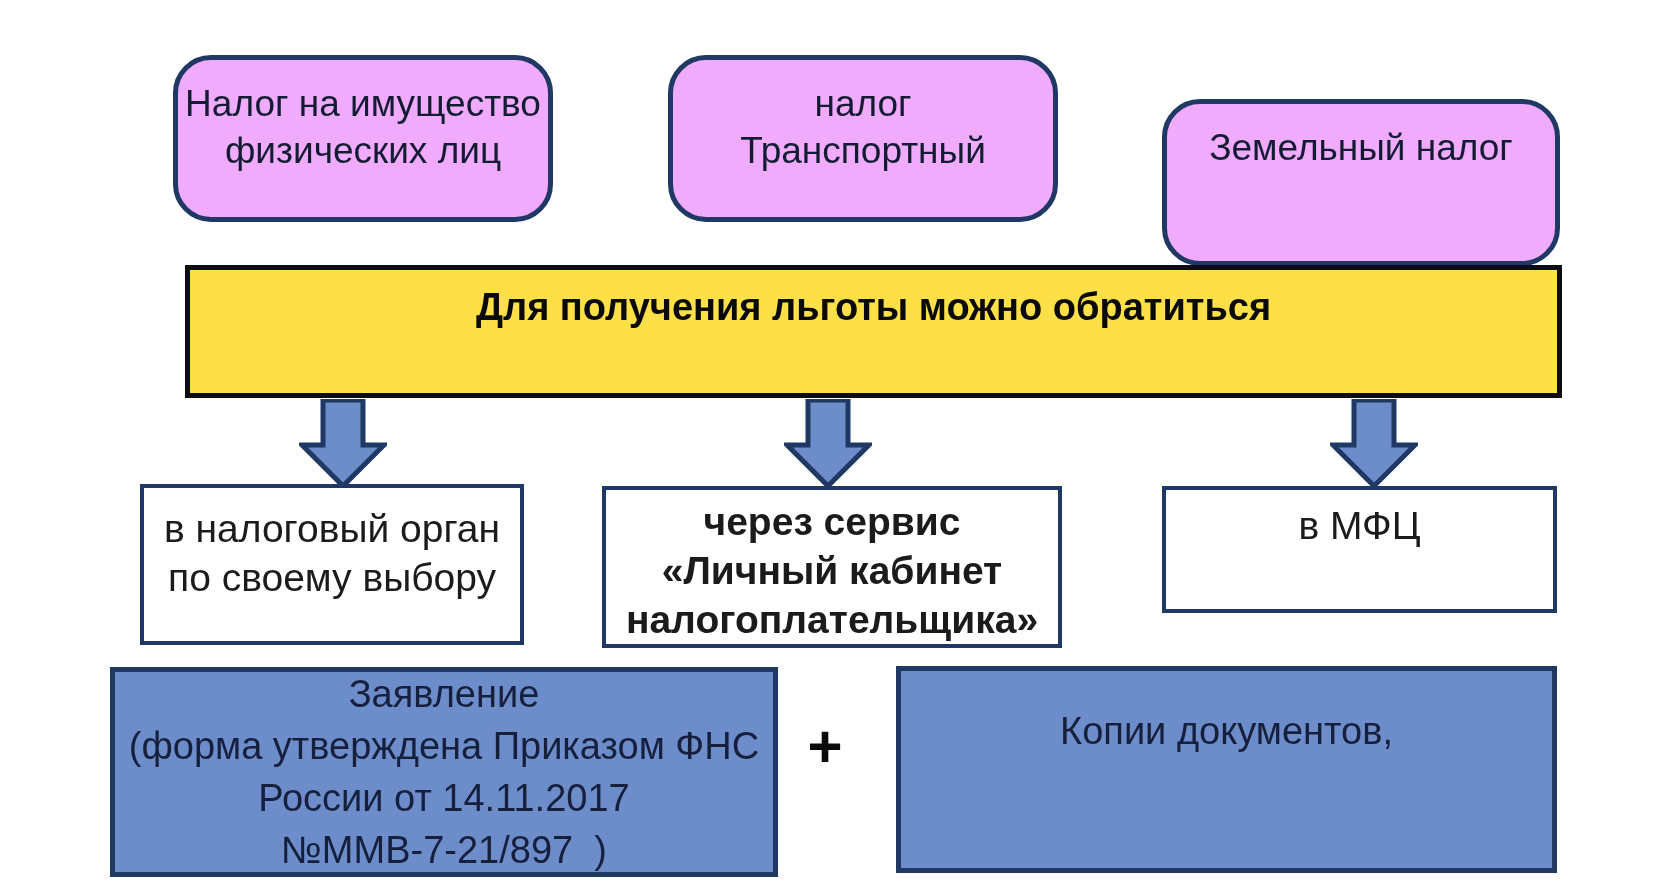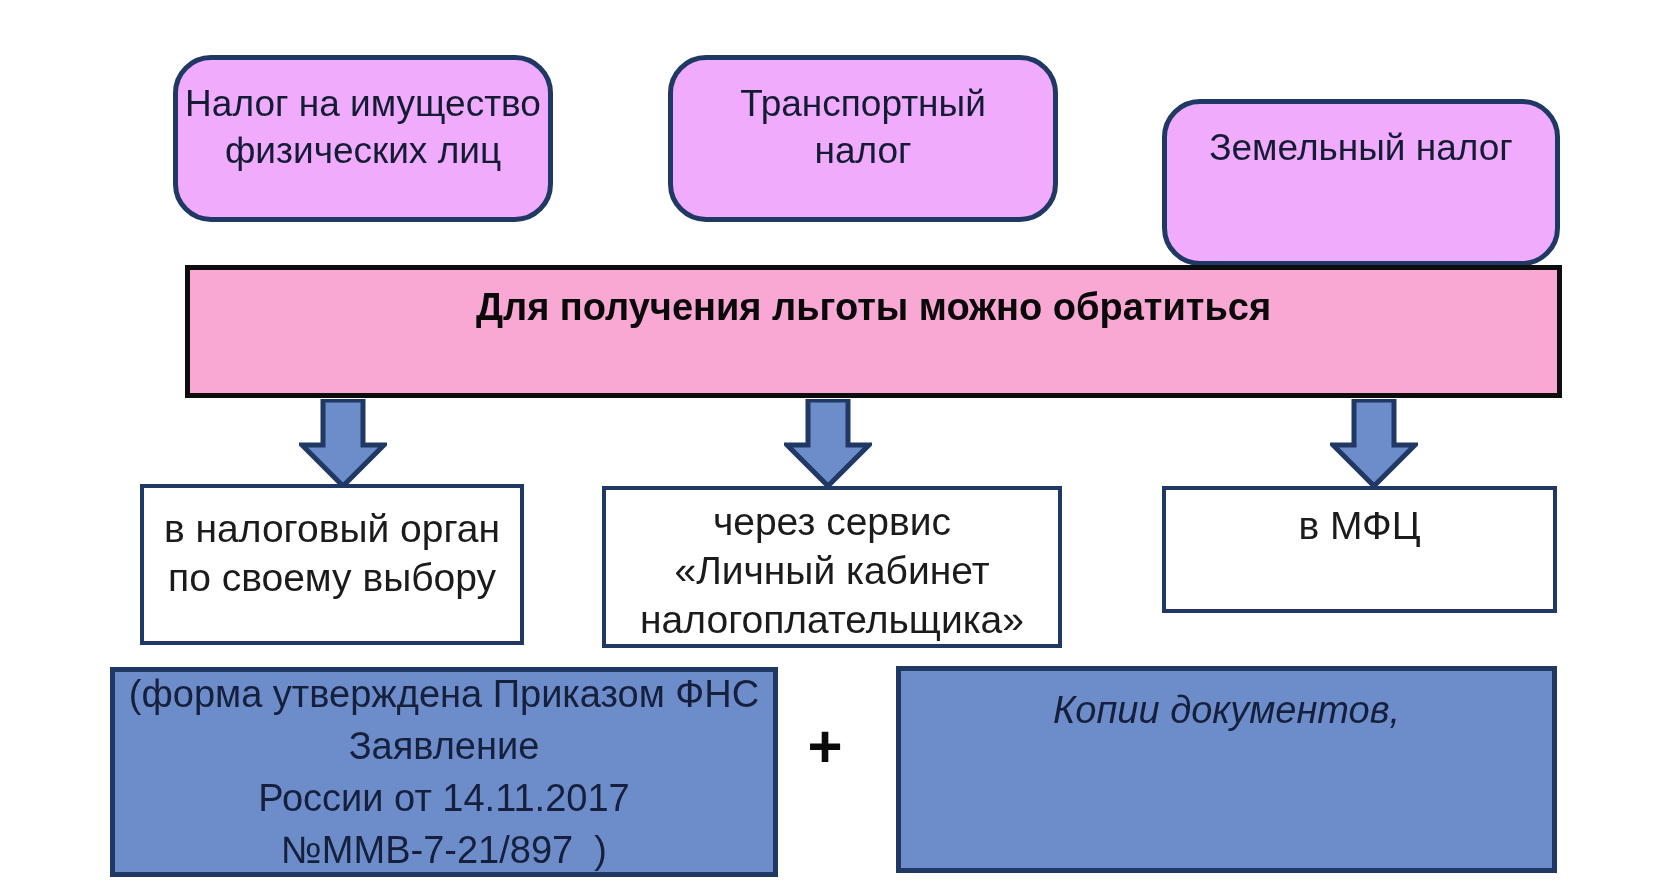--- a/index.html
+++ b/index.html
@@ -30,21 +30,21 @@
   }
   #top-box-1 { left: 173px; width: 380px; }
   #top-box-2 { left: 668px; width: 390px; }
   #top-box-3 { left: 1162px; width: 398px; margin-top: 44px; }
 
   
   .title-box {
     position: absolute;
     left: 185px; top: 265px;
     width: 1377px; height: 133px;
-    background: #f9a8d4;
+    background: #fde047;
     border: 5px solid #0d0d0d;
     text-align: center;
     padding-top: 16px;
     font-size: 38px;
     font-weight: bold;
     color: #0a0a0a;
   }
 
   
   .arrow {
@@ -60,43 +60,42 @@
   
   .mid-box {
     position: absolute;
     background: #ffffff;
     border: 4px solid #1f3864;
     text-align: center;
     color: #1b1b1b;
     font-size: 39px;
   }
   #mid-box-1 { left: 140px;  top: 484px; width: 384px; height: 161px; padding-top: 16px; line-height: 49px; }
-  #mid-box-2 { left: 602px;  top: 486px; width: 460px; height: 162px; padding-top: 7px;  line-height: 49px; }
+  #mid-box-2 { left: 602px;  top: 486px; width: 460px; height: 162px; padding-top: 7px;  line-height: 49px; font-weight: bold; }
   #mid-box-3 { left: 1162px; top: 486px; width: 395px; height: 127px; padding-top: 11px; line-height: 49px; }
 
   
   .bottom-box {
     position: absolute;
     background: #6d8dca;
     border: 5px solid #1f3864;
     text-align: center;
     color: #16203d;
     font-size: 38px;
     line-height: 52px;
   }
   #bottom-box-1 {
     left: 110px; top: 667px;
     width: 668px; height: 210px;
     display: flex; flex-direction: column; justify-content: center;
   }
   #bottom-box-2 {
     left: 896px; top: 666px;
     width: 661px; height: 207px;
-    padding-top: 13px;
-    font-style: italic;
+    padding-top: 34px;
   }
   .bottom-box .line { white-space: pre-wrap; }
 
   .plus-sign {
     position: absolute;
     left: 796px; top: 711px;
     width: 58px;
     text-align: center;
     font-size: 60px;
     font-weight: bold;
@@ -107,22 +106,22 @@
 </head>
 <body>
 
 <div class="canvas">
 
   <div class="top-box" id="top-box-1">
     <div class="line">Налог на имущество</div>
     <div class="line">физических лиц</div>
   </div>
   <div class="top-box" id="top-box-2">
+    <div class="line">налог</div>
     <div class="line">Транспортный</div>
-    <div class="line">налог</div>
   </div>
   <div class="top-box" id="top-box-3">
     <div class="line">Земельный налог</div>
   </div>
 
   <div class="title-box">
     <span>Для получения льготы можно обратиться</span>
   </div>
 
   <svg class="arrow" id="arrow-1" viewBox="0 0 88 90" xmlns="http://www.w3.org/2000/svg">
@@ -142,22 +141,22 @@
   <div class="mid-box" id="mid-box-2">
     <div class="line">через сервис</div>
     <div class="line">«Личный кабинет</div>
     <div class="line">налогоплательщика»</div>
   </div>
   <div class="mid-box" id="mid-box-3">
     <div class="line">в МФЦ</div>
   </div>
 
   <div class="bottom-box" id="bottom-box-1">
+    <div class="line">Заявление</div>
     <div class="line">(форма утверждена Приказом ФНС</div>
-    <div class="line">Заявление</div>
     <div class="line">России от 14.11.2017</div>
     <div class="line">№ММВ-7-21/897  )</div>
   </div>
 
   <div class="plus-sign">+</div>
 
   <div class="bottom-box" id="bottom-box-2">
     <div class="line">Копии документов,</div>
   </div>
 

